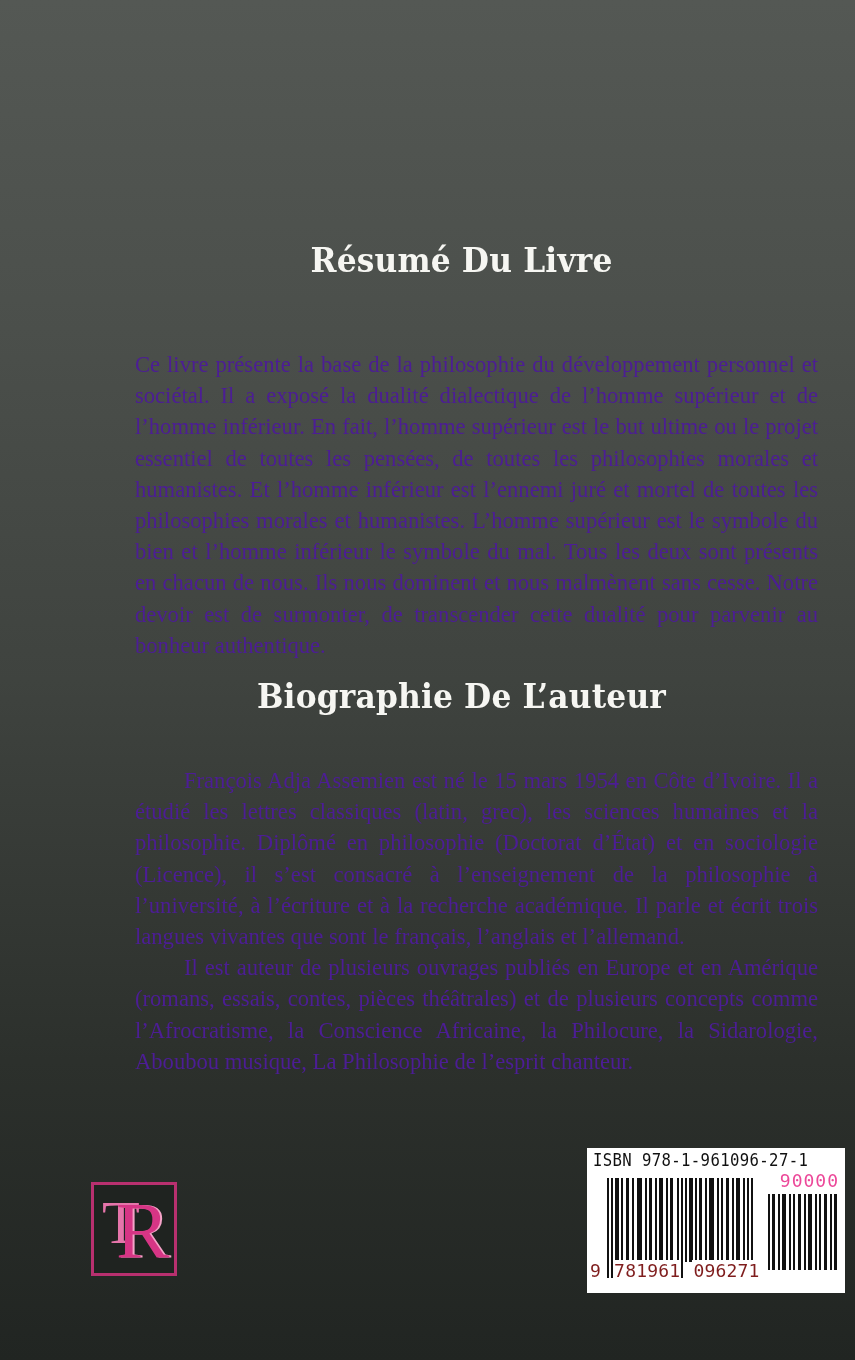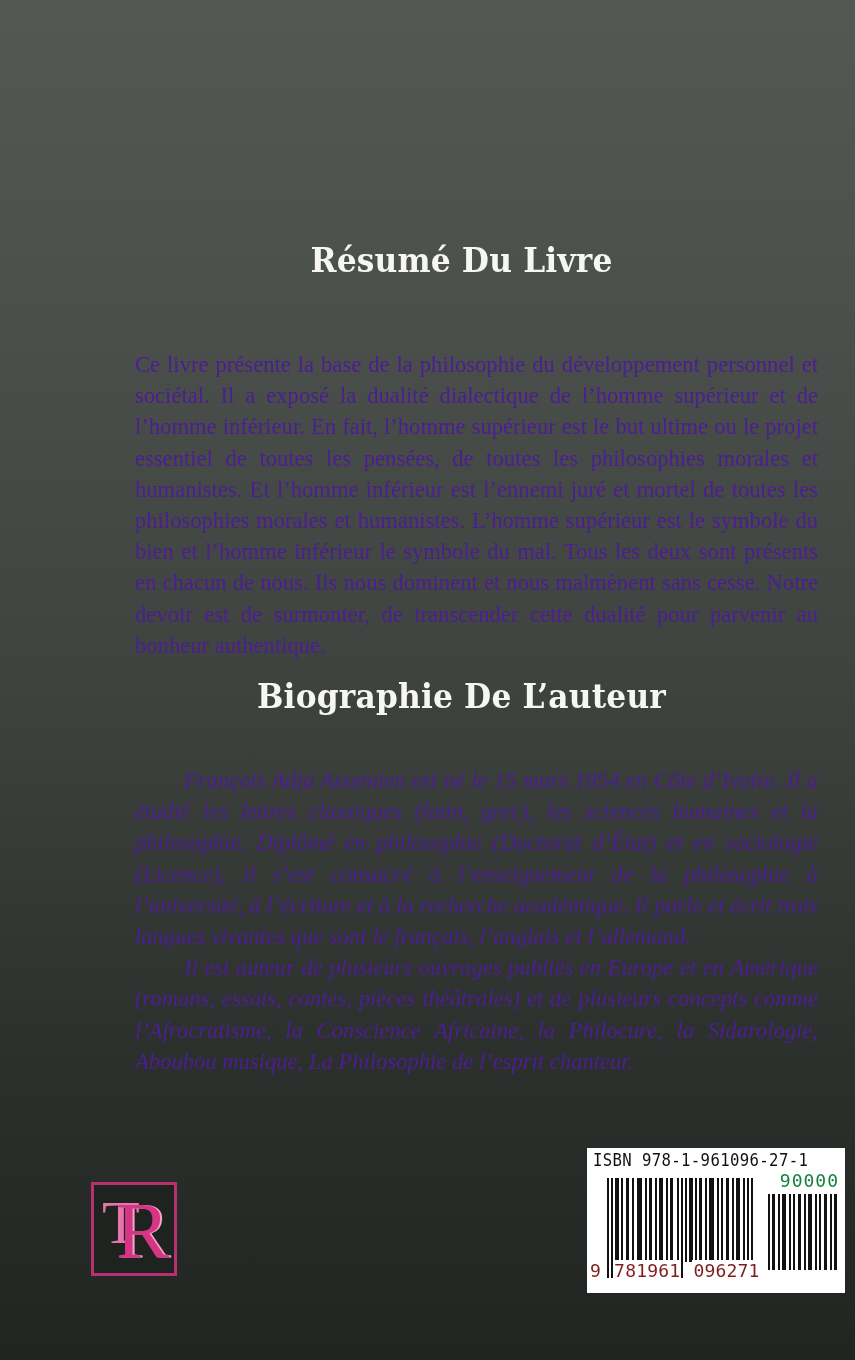--- a/index.html
+++ b/index.html
@@ -45,21 +45,21 @@
       line-height: 31.2px;
       text-align: justify;
       color: #4c1d95;
     }
     .text-block p {
       margin: 0;
       text-align: justify;
     }
     .resume-body { top: 349px; }
     .bio-body { top: 765px; }
-    .bio-body p { text-indent: 49px; font-style: italic; }
+    .bio-body p { text-indent: 49px; }
 
     
     .logo {
       position: absolute;
       left: 57px;
       top: 1182px;
       display: flex;
       align-items: center;
     }
     .logo-box {
@@ -133,21 +133,21 @@
       white-space: nowrap;
       transform: scaleX(0.92);
       transform-origin: left;
     }
     .price-code {
       position: absolute;
       right: 6px;
       top: 22px;
       font-family: "DejaVu Sans Mono", "Liberation Mono", monospace;
       font-size: 18px;
-      color: #15803d;
+      color: #ec4899;
       letter-spacing: 1px;
     }
     .bars-main {
       position: absolute;
       left: 20px;
       top: 30px;
       width: 152px;
       height: 100px;
     }
     .bars-addon {

